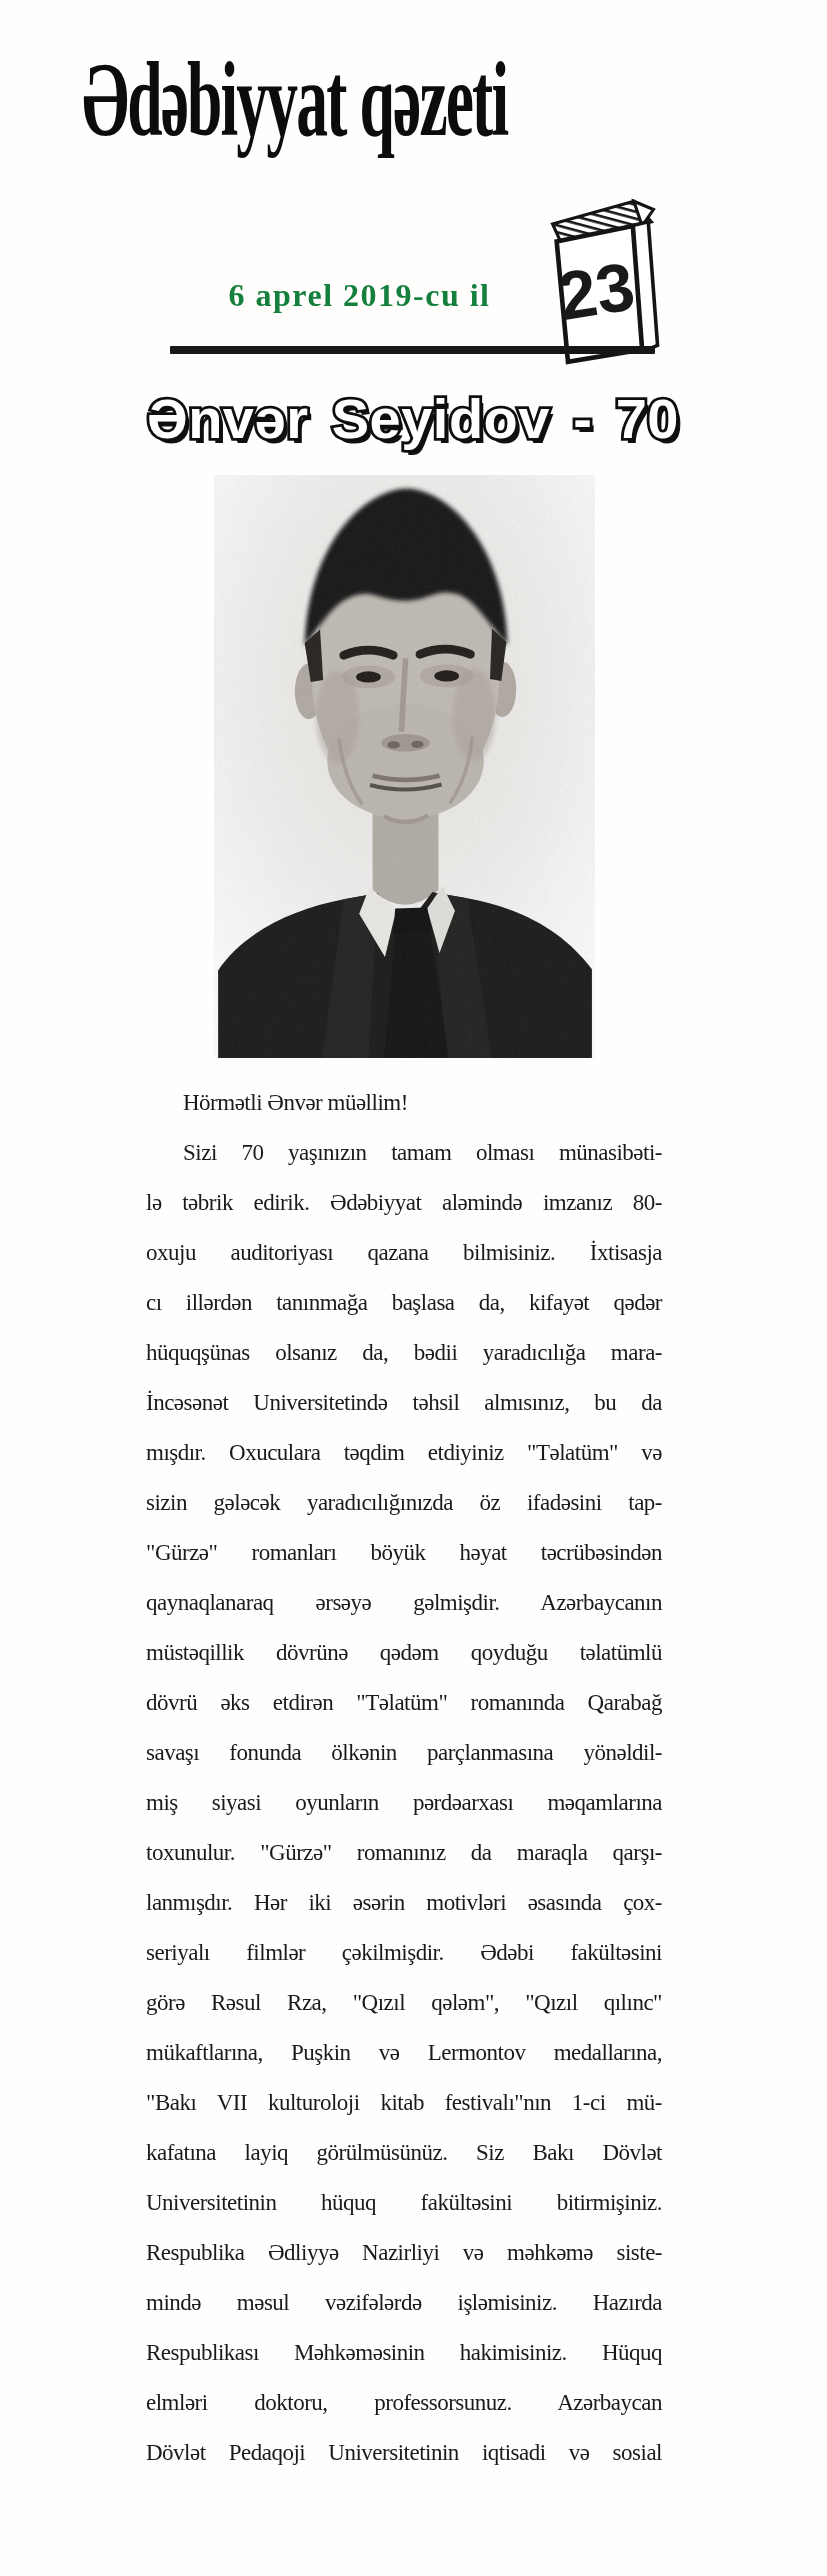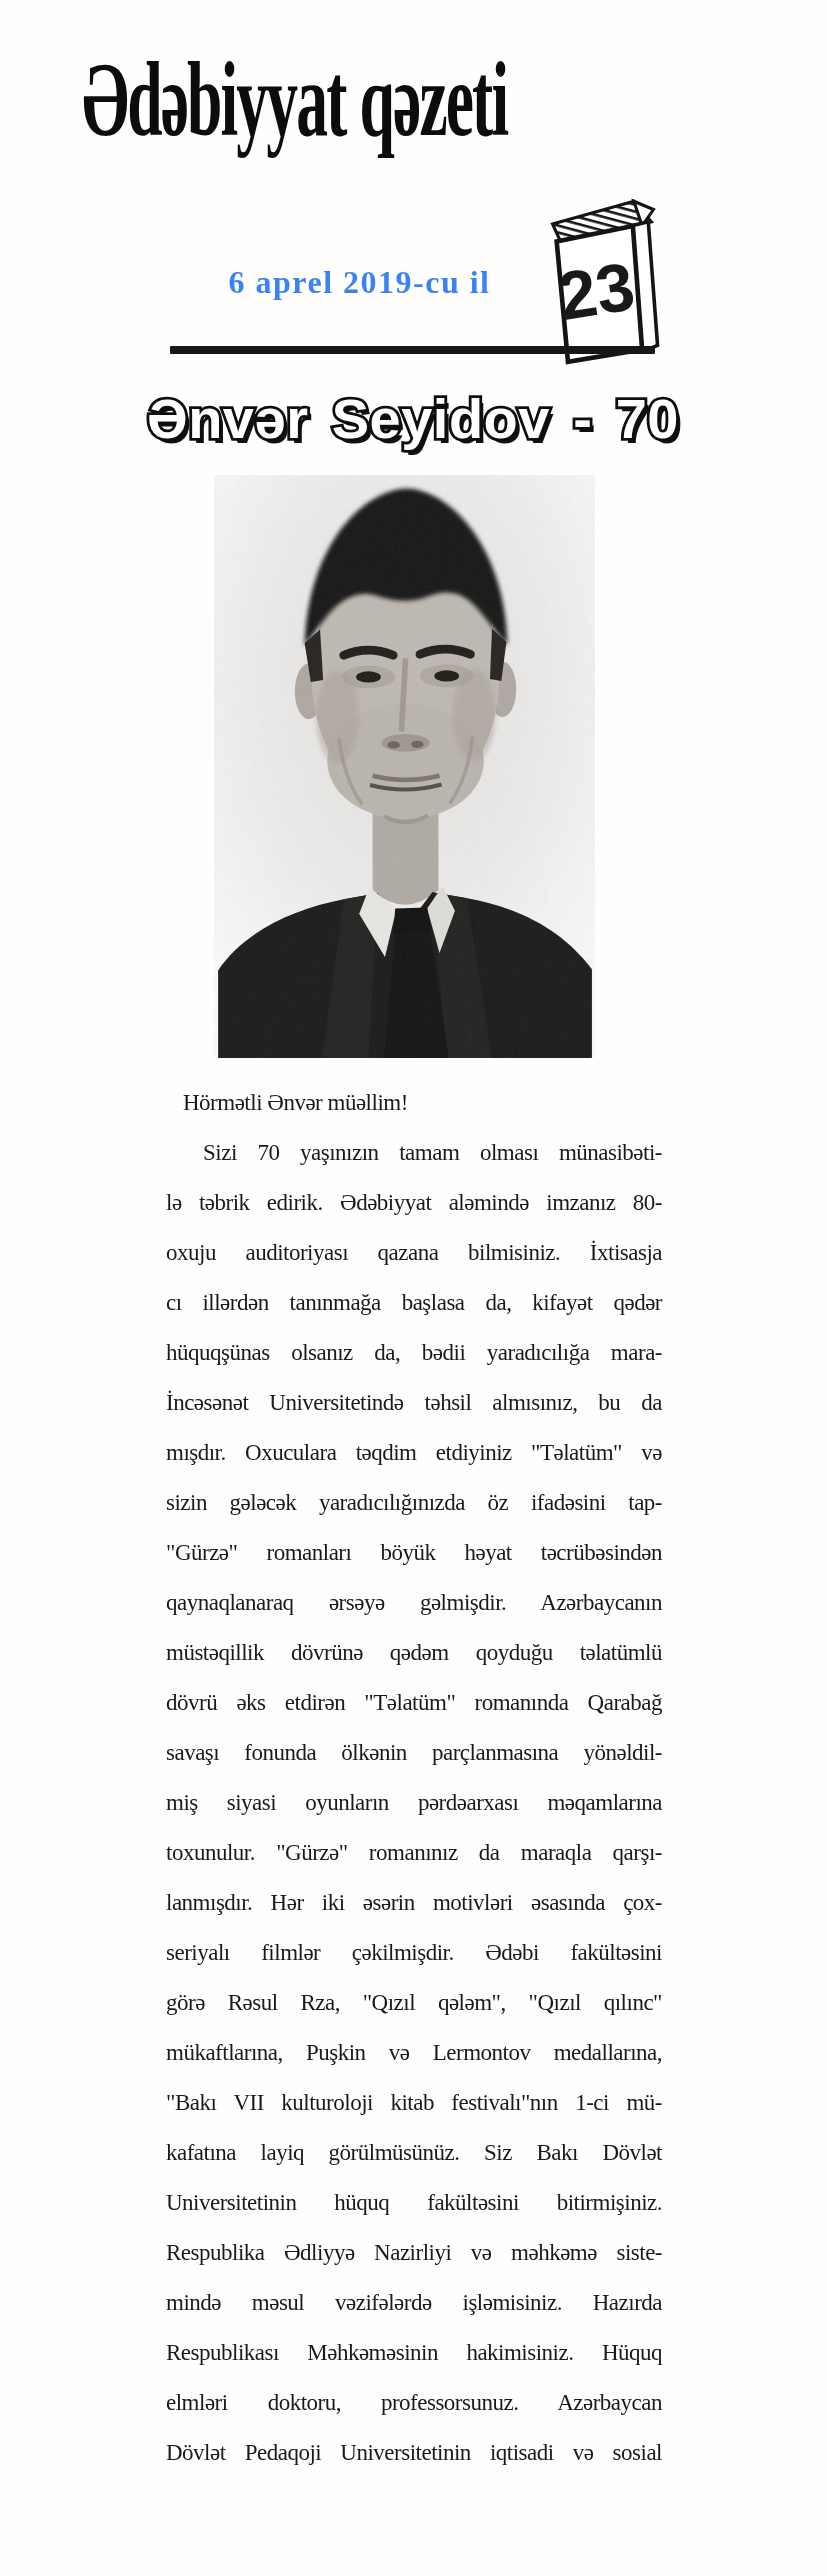--- a/index.html
+++ b/index.html
@@ -9,43 +9,43 @@
     font-family:"Liberation Serif", serif;color:#151515;overflow:hidden;
   }
   
   .masthead{position:absolute;left:82px;top:47px;white-space:nowrap;}
   .masthead-inner{
     display:inline-block;font-weight:bold;font-size:106px;line-height:1;
     letter-spacing:-3.1px;transform:scaleX(0.60);transform-origin:left top;color:#0c0c0c;
   }
   
   .dateline{
-    position:absolute;left:179px;top:264px;width:361px;text-align:center;
-    font-size:32px;font-weight:bold;letter-spacing:1.5px;white-space:nowrap;color:#3b82f6;
+    position:absolute;left:179px;top:277px;width:361px;text-align:center;
+    font-size:32px;font-weight:bold;letter-spacing:1.5px;white-space:nowrap;color:#15803d;
   }
   .rule{position:absolute;left:170px;top:346px;width:485px;height:7.7px;background:#171717;border-radius:1px;}
   .issue-badge{position:absolute;left:541px;top:192px;width:124px;height:175px;}
   
   .headline{
     position:absolute;left:147px;top:385px;width:520px;text-align:left;
     font-family:"Liberation Sans", sans-serif;font-weight:bold;font-size:56px;
     letter-spacing:0.5px;word-spacing:7.2px;white-space:nowrap;line-height:1.2;
   }
   .hl-stroke{
     position:absolute;left:0;right:0;top:0;color:#0e0e0e;
     -webkit-text-stroke:5.7px #0e0e0e;text-shadow:4.1px 4.6px 0 #111111;
   }
   .hl-fill{position:relative;color:#ffffff;}
   
   .photo{position:absolute;left:214px;top:475px;width:381px;height:583px;}
   
   .article{position:absolute;left:146px;top:1078px;width:516px;
     font-size:23px;line-height:50px;letter-spacing:-0.5px;word-spacing:0px;color:#1a1a1a;}
   .article .line{height:50px;text-align:justify;text-align-last:left;white-space:normal;}
-  .article .line.just{text-align-last:justify;margin-left:20px;}
+  .article .line.just{text-align-last:justify;}
   .article .line.indent{padding-left:37px;}
 </style>
 </head>
 <body>
 
 <div class="page">
 
   <div class="masthead">
     <span class="masthead-inner">Ədəbiyyat qəzeti</span>
   </div>

